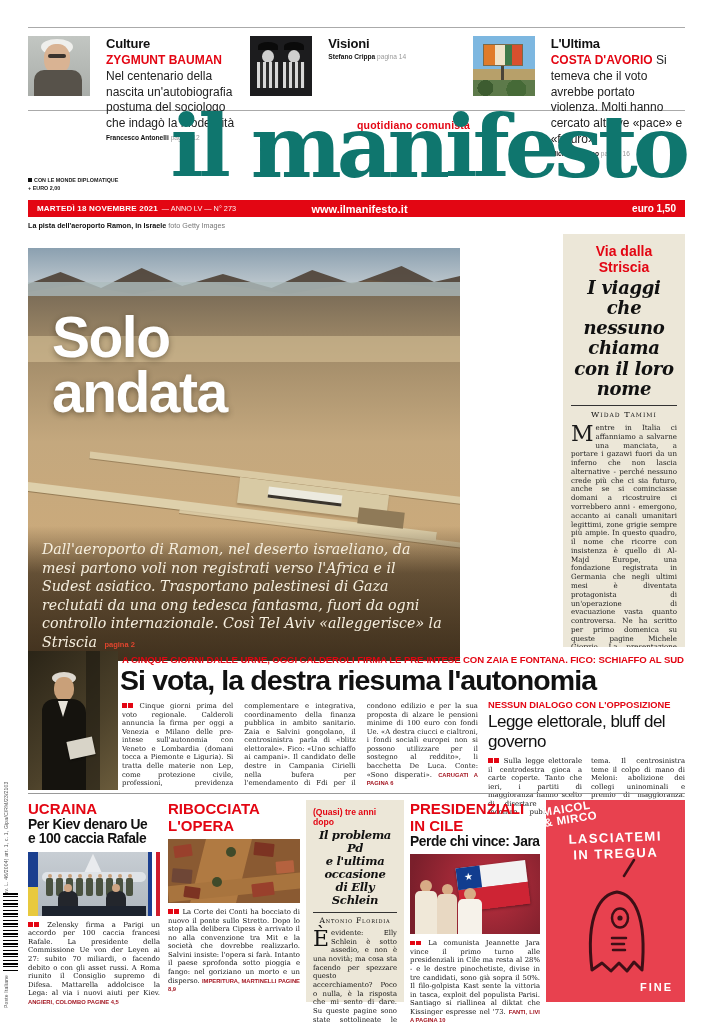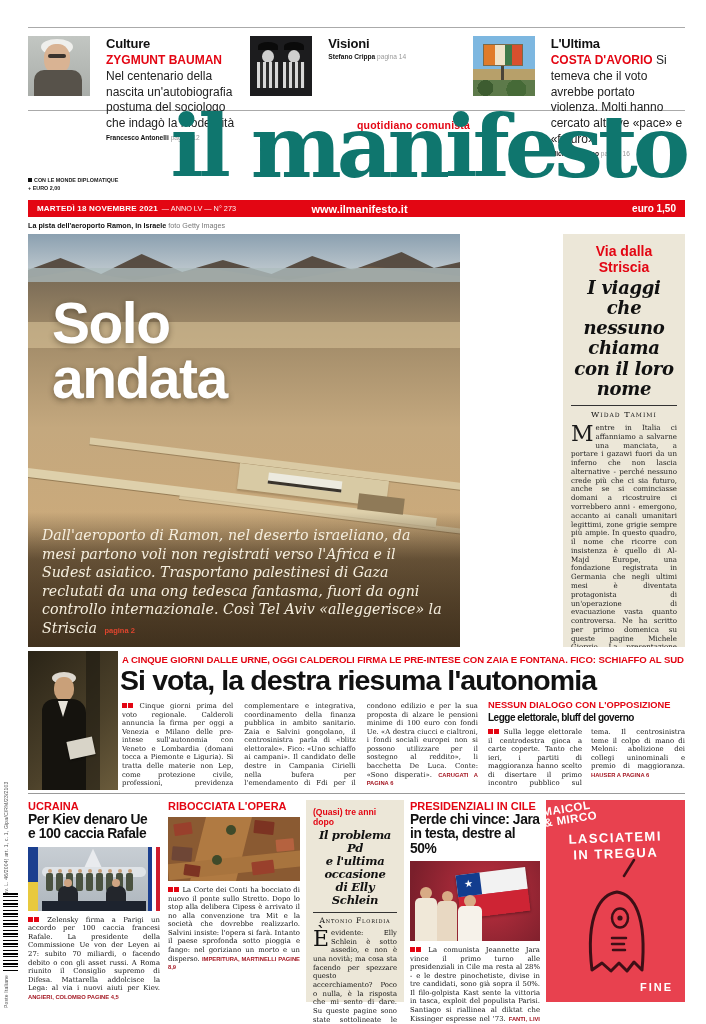--- a/index.html
+++ b/index.html
@@ -50,21 +50,21 @@
   .datebar{left:28px;top:200px;width:657px;height:17px;background:var(--red);color:#fff;display:flex;align-items:center;padding:0 9px;font-size:8px}
   .db-date{font-weight:bold;letter-spacing:.2px}
   .db-issue{margin-left:4px;font-size:7.3px;opacity:.95}
   .db-site{position:absolute;left:3px;width:100%;text-align:center;font-weight:bold;font-size:11px}
   .db-price{margin-left:auto;font-weight:bold;font-size:10px}
 
   
   .photocap{left:28px;top:221px;font-size:7.2px}
   .photocap b{font-weight:bold}
   .photocap .credit{color:#777}
-  .mainphoto{left:28px;top:234px;width:432px;height:413px;overflow:hidden;background:#c2a87c}
+  .mainphoto{left:28px;top:248px;width:432px;height:413px;overflow:hidden;background:#c2a87c}
   .ph-sky{position:absolute;left:0;top:0;width:100%;height:42px;background:linear-gradient(180deg,#8ba0b0,#c3ccd1)}
   .ph-haze{position:absolute;left:0;top:34px;width:100%;height:14px;background:#aebdbe;opacity:.8}
   .ph-mtn{position:absolute;left:0;top:10px;width:100%;height:46px}
   .ph-desert{position:absolute;left:0;top:48px;width:100%;height:365px;background:linear-gradient(180deg,#7d6e58 0%,#a08a68 14%,#c4a87e 40%,#cbaa7b 68%,#b28c5c 100%)}
   .ph-far{position:absolute;left:0;top:88px;width:100%;height:26px;background:#d3bd94;opacity:.65}
   .runway{position:absolute;background:#ded0ab;box-shadow:0 1px 0 rgba(90,70,40,.45)}
   .rw1{left:-20px;top:258px;width:430px;height:9px;transform:rotate(7deg)}
   .rw2{left:60px;top:232px;width:470px;height:7px;transform:rotate(7deg);opacity:.85}
   .rw3{left:150px;top:282px;width:360px;height:5px;transform:rotate(7deg);opacity:.8}
   .apron{position:absolute;left:210px;top:238px;width:150px;height:26px;background:#d8caa4;transform:rotate(7deg);box-shadow:0 2px 2px rgba(90,70,40,.3)}
@@ -95,27 +95,27 @@
   .cal-body{position:absolute;left:14px;top:48px;width:44px;height:91px;border-radius:12px 14px 0 0;background:#15130e}
   .cal-shirt{position:absolute;left:30px;top:50px;width:10px;height:16px;background:#e8e4da;clip-path:polygon(0 0,100% 0,50% 100%)}
   .cal-folder{position:absolute;left:40px;top:88px;width:26px;height:18px;background:#d8d4c8;transform:rotate(-12deg);box-shadow:0 1px 2px rgba(0,0,0,.5)}
   .auto-body{left:122px;top:702px;width:356px;height:88px;column-count:3;column-gap:11px;font-family:"DejaVu Serif",serif;font-size:6.9px;line-height:1.24;text-align:justify;color:#1a1a1a}
   .pm{display:inline-block;width:4.6px;height:4.6px;background:var(--red);margin-right:1.4px}
   .pref{font-family:"Liberation Sans",sans-serif;font-weight:bold;font-size:5.8px;color:var(--pref)}
 
   
   .legge{left:488px;top:700px;width:197px}
   .legge-kicker{color:var(--red);font-weight:bold;font-size:9.3px}
-  .legge-hl{font-size:10px;font-weight:700;letter-spacing:-.5px;margin:2px 0 5px}
+  .legge-hl{font-size:17px;font-weight:400;letter-spacing:-.5px;margin:2px 0 5px}
   .legge-body{column-count:2;column-gap:9px;font-family:"DejaVu Serif",serif;font-size:6.9px;line-height:1.24;text-align:justify}
 
   
   .btm-rule{left:28px;top:793px;width:657px;height:1px;background:#999}
   .bsec{position:absolute;top:800px}
-  .b-kicker{color:var(--red);font-weight:bold;font-size:11px;margin-bottom:1px}
+  .b-kicker{color:var(--red);font-weight:bold;font-size:15px;margin-bottom:1px}
   .b-hl{font-size:13.8px;font-weight:800;line-height:1.04;letter-spacing:-.4px}
   .b-photo{position:relative;overflow:hidden;margin:5px 0 5px}
   .b-body{font-family:"DejaVu Serif",serif;font-size:6.9px;line-height:1.24;text-align:justify}
   .col-ucraina{left:28px;width:132px}
   .col-ponte{left:168px;width:132px}
   .col-pd{left:306px;width:98px;height:202px;background:var(--beige);padding:7px 7px}
   .col-cile{left:410px;width:130px}
   .col-comic{left:546px;width:139px;height:202px;background:var(--comicred)}
 
   
@@ -365,21 +365,20 @@
     <div class="pd-body">
       <span class="dropcap">È</span><span>evidente: Elly Schlein è sotto assedio, e non è una novità; ma cosa sta facendo per spezzare questo accerchiamento? Poco o nulla, è la risposta che mi sento di dare. Su queste pagine sono state sottolineate le difficoltà in cui la segretaria del Pd si trova impigliata.</span>
     </div>
 
   </div>
 
   <div class="bsec col-cile">
     <div class="b-kicker">PRESIDENZIALI IN CILE</div>
     <div class="b-hl">
       <div>Perde chi vince: Jara</div>
-      <div>in testa, destre al 50%</div>
     </div>
     <div class="b-photo c-photo">
       <div class="c-flag">
         <div class="top"></div>
         <div class="bot"></div>
         <div class="canton"><span>★</span></div>
       </div>
       <div class="c-head" style="left:10px;top:26px;width:12px;height:12px"></div>
       <div class="c-shirt" style="left:5px;top:37px;width:22px;height:43px;background:#f0e8d8"></div>
       <div class="c-head" style="left:32px;top:30px;width:11px;height:11px"></div>

